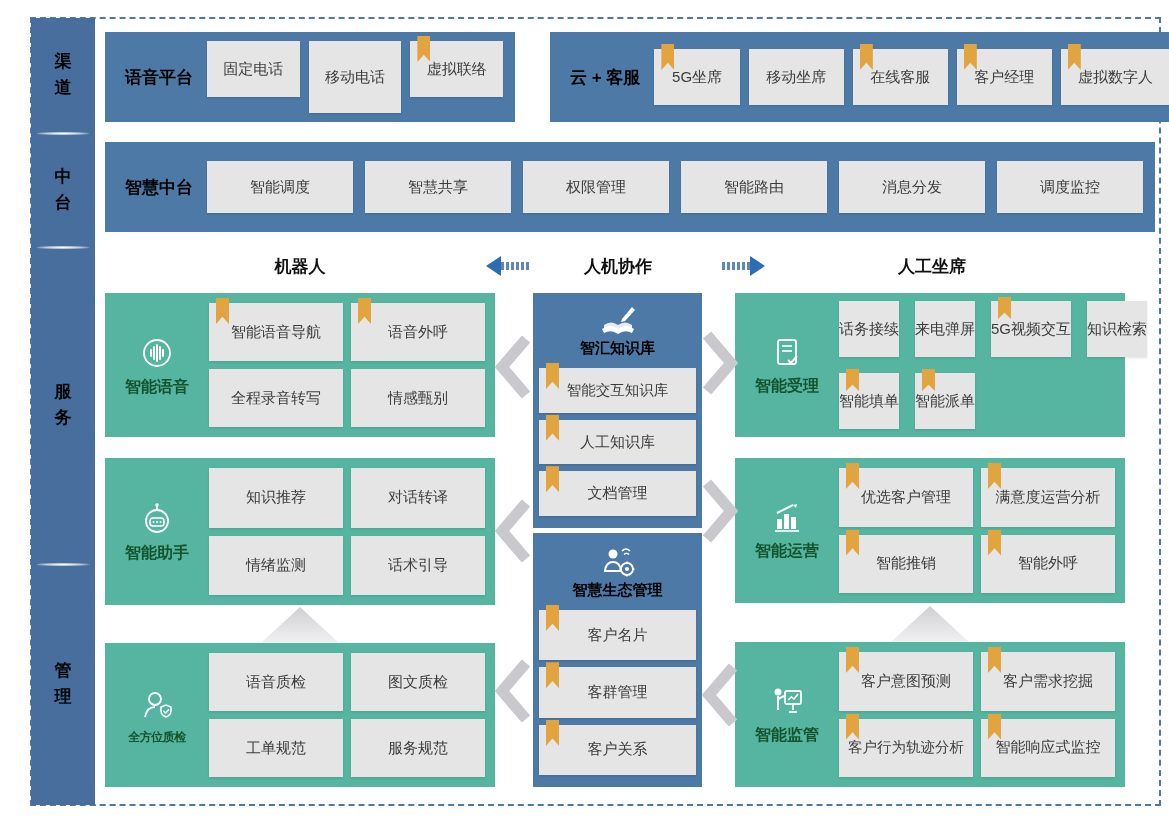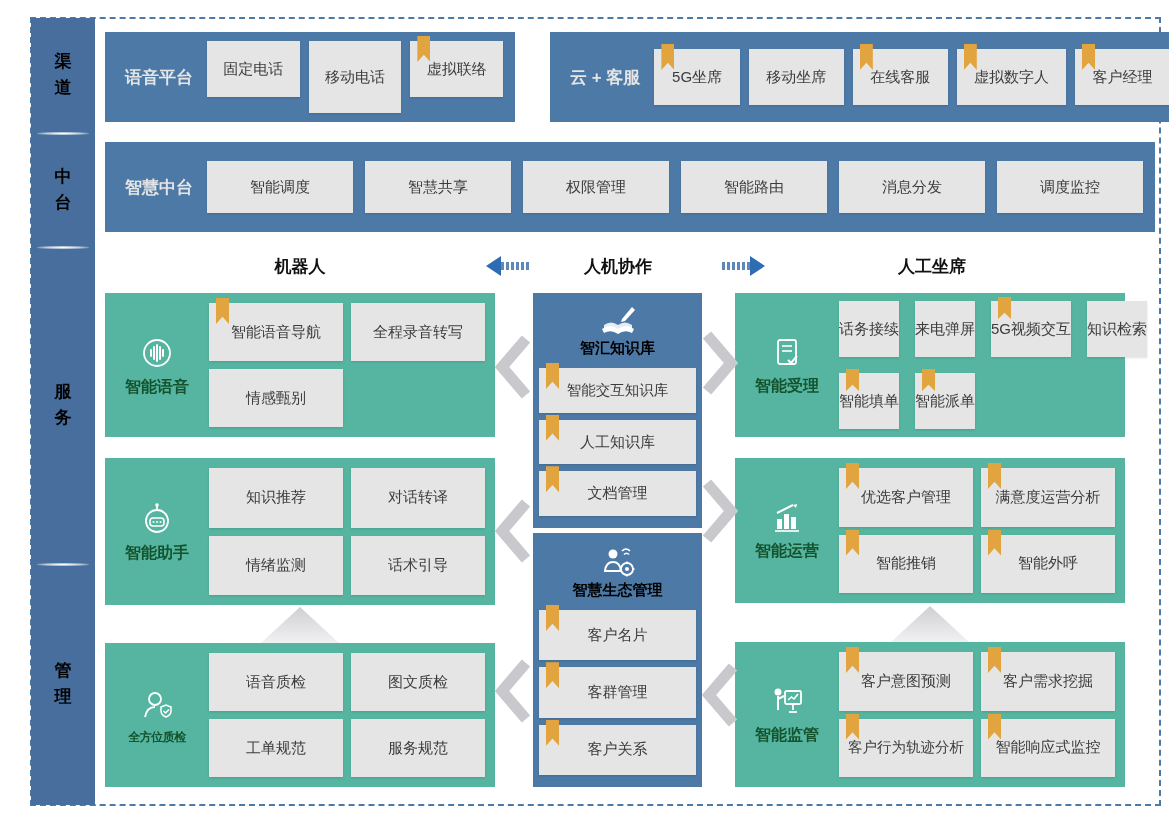--- a/index.html
+++ b/index.html
@@ -14,21 +14,21 @@
   .sidebar { position:absolute; left:31px; top:18px; width:64px; height:787px;
              background:#476e9c; }
   .side-label { position:absolute; left:50%; transform:translate(-50%,-50%);
                 width:20px; color:#000000; font-weight:bold; font-size:17px;
                 line-height:1.55; word-break:break-all; text-align:center; }
   .side-sep { position:absolute; left:6px; width:52px; height:3px; border-radius:2px;
               background:radial-gradient(ellipse at center, #ffffff 0%, rgba(255,255,255,.65) 45%, rgba(255,255,255,0) 85%); }
 
   
   .panel { position:absolute; background:#4d79a6; display:flex; align-items:center; }
-  .panel-label { color:#e5e5e5; font-weight:bold; font-size:17px; white-space:nowrap;
+  .panel-label { color:#000000; font-weight:bold; font-size:17px; white-space:nowrap;
                  padding:0 14px 0 20px; }
   .panel-items { flex:1; display:flex; gap:9px; padding-right:12px; }
 
   
   .wbox { position:relative; background:#e5e5e5; display:flex; align-items:center;
           justify-content:center; color:#3c3c3c; font-size:15px; white-space:nowrap;
           box-shadow:0 1px 2px rgba(0,0,0,.12); }
   .bm { position:absolute; top:-5px; left:7px; width:13px; height:26px; background:#e2a43e;
         clip-path:polygon(0 0,100% 0,100% 100%,50% 72%,0 100%); }
 
@@ -103,27 +103,27 @@
           <span class="bm"></span>
           <span>5G坐席</span>
         </div>
       <div class="wbox" style="flex:1;height:56px">
           <span>移动坐席</span>
         </div>
       <div class="wbox" style="flex:1;height:56px">
           <span class="bm"></span>
           <span>在线客服</span>
         </div>
+      <div class="wbox" style="flex:1;height:56px">
+          <span class="bm"></span>
+          <span>客户经理</span>
+        </div>
       <div class="wbox" style="flex:1.15;height:56px">
           <span class="bm"></span>
           <span>虚拟数字人</span>
-        </div>
-      <div class="wbox" style="flex:1;height:56px">
-          <span class="bm"></span>
-          <span>客户经理</span>
         </div>
     </div>
   </div>
 
   <div class="panel" style="left:105px;top:142px;width:1050px;height:90px">
     <div class="panel-label">智慧中台</div>
     <div class="panel-items" style="gap:12px">
       <div class="wbox" style="flex:1;height:52px">
           <span>智能调度</span>
         </div>
@@ -168,20 +168,24 @@
             <line x1="21" y1="12" x2="21" y2="24"></line>
           <line x1="24" y1="15" x2="24" y2="21"></line>
         </g>
       </svg>
       <div class="block-title">智能语音</div>
     </div>
     <div class="grid2">
       <div class="wbox">
           <span class="bm"></span>
           <span>智能语音导航</span>
+        </div>
+      <div class="wbox">
+          <span class="bm"></span>
+          <span>语音外呼</span>
         </div>
       <div class="wbox">
           <span>全程录音转写</span>
         </div>
       <div class="wbox">
           <span>情感甄别</span>
         </div>
     </div>
   </div>
 

